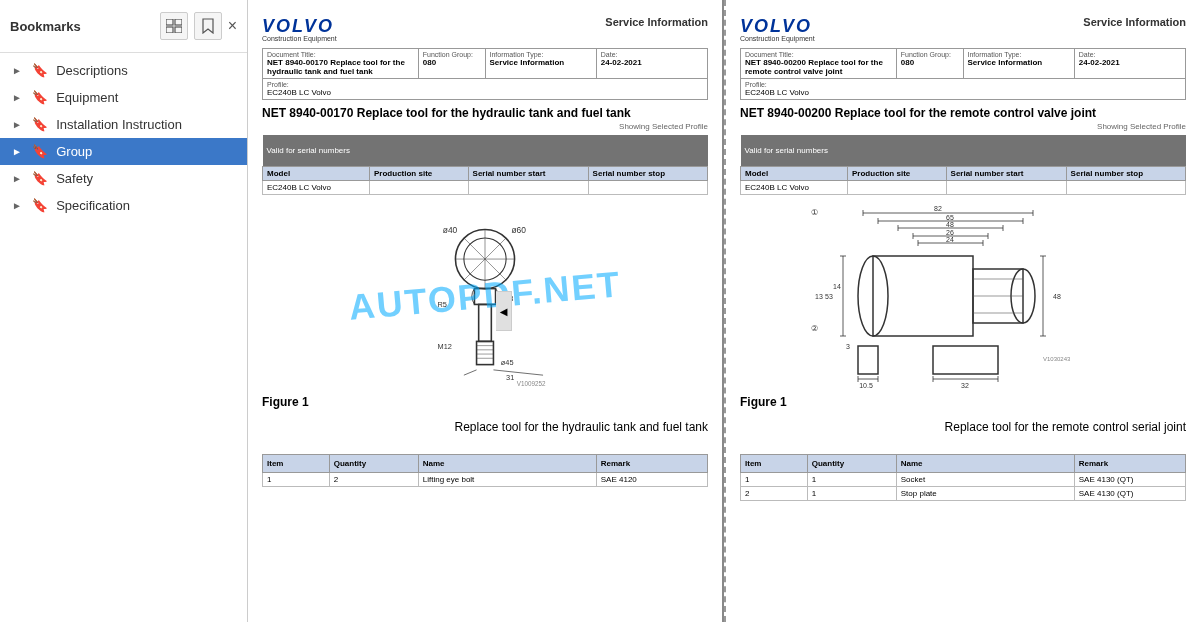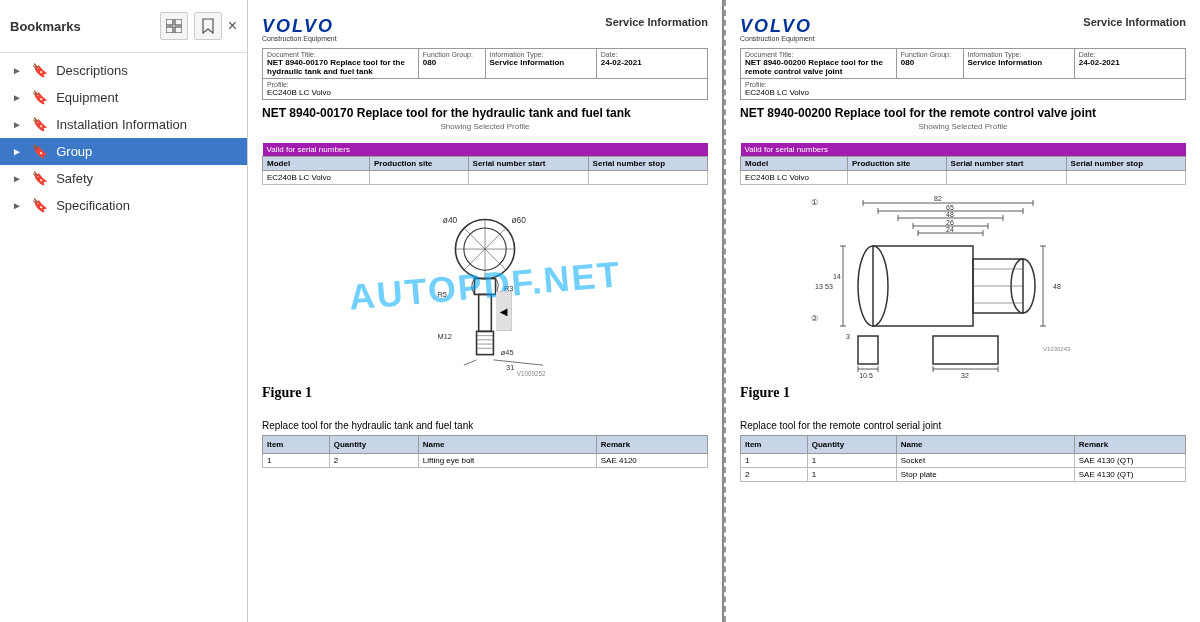--- a/index.html
+++ b/index.html
@@ -176,37 +176,37 @@
     }
 
     
     .doc-main-title {
       font-size: 12px;
       font-weight: bold;
       color: #000;
       margin: 6px 0 2px 0;
     }
     .showing-profile {
-      text-align: center;
+      text-align: right;
       font-size: 8px;
       color: #666;
-      margin-bottom: 12px;
+      margin-bottom: 4px;
     }
 
     
     .serial-table {
       width: 100%;
       border-collapse: collapse;
       margin-bottom: 6px;
       font-size: 8px;
     }
     .serial-table .header-row td {
-      background: #a21caf;
+      background: #737373;
       color: #fff;
-      padding: 2px 4px;
+      padding: 11px 4px;
       font-size: 8px;
     }
     .serial-table .sub-header-row td {
       background: #c8d4e8;
       padding: 2px 4px;
       font-weight: bold;
       border: 1px solid #999;
       font-size: 8px;
     }
     .serial-table .data-row td {
@@ -226,27 +226,27 @@
       overflow: hidden;
     }
     .drawing-svg {
       width: 100%;
       height: 100%;
     }
 
     
     .figure-caption {
       font-weight: bold;
-      font-size: 14px;
-      margin-bottom: 19px;
-      font-family: Liberation Serif, serif;
+      font-size: 12px;
+      margin-bottom: 11px;
     }
     .figure-subtitle {
-      font-size: 10px;
-      margin-bottom: 4px;
+      font-size: 12px;
+      margin-bottom: 20px;
+      text-align: right;
     }
 
     
     .parts-table {
       width: 100%;
       border-collapse: collapse;
       font-size: 8px;
     }
     .parts-table th {
       background: #c8d4e8;
@@ -308,21 +308,21 @@
       <span>Descriptions</span>
     </li>
     <li class="sidebar-item">
       <span class="chevron">►</span>
       <span class="bookmark-icon">🔖</span>
       <span>Equipment</span>
     </li>
     <li class="sidebar-item">
       <span class="chevron">►</span>
       <span class="bookmark-icon">🔖</span>
-      <span>Installation Information</span>
+      <span>Installation Instruction</span>
     </li>
     <li class="sidebar-item active">
       <span class="chevron">►</span>
       <span class="bookmark-icon">🔖</span>
       <span>Group</span>
     </li>
     <li class="sidebar-item">
       <span class="chevron">►</span>
       <span class="bookmark-icon">🔖</span>
       <span>Safety</span>

